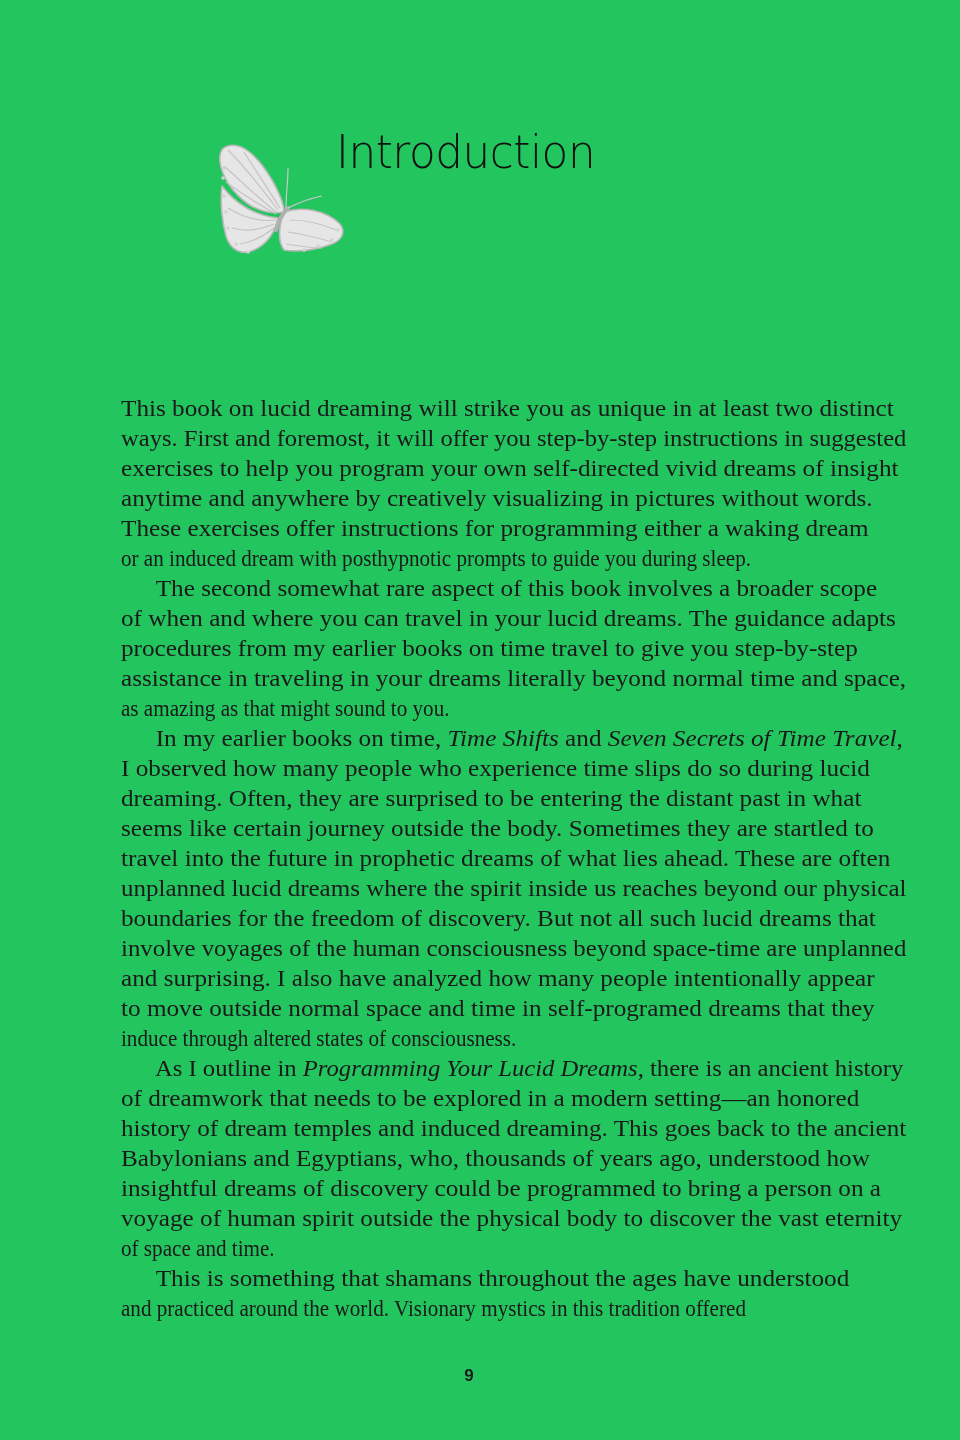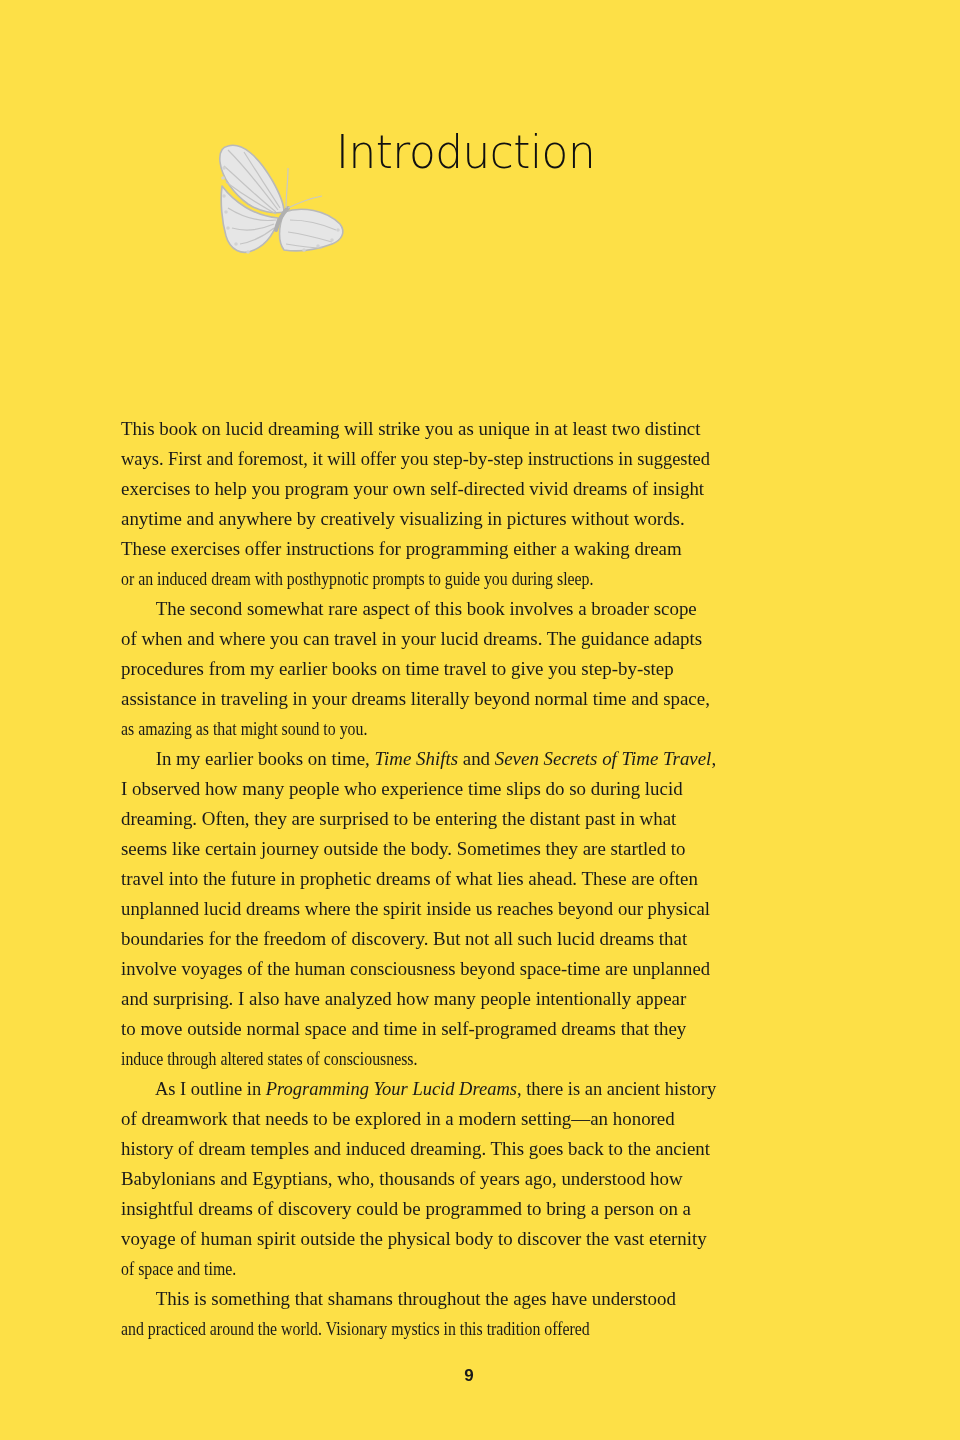--- a/index.html
+++ b/index.html
@@ -12,21 +12,21 @@
       height: 1440px;
       position: relative;
       overflow: hidden;
       color: #1a1a1a;
     }
     .page {
       position: absolute;
       left: 0; top: 0;
       width: 960px;
       height: 1440px;
-      background: #fde047;
+      background: #22c55e;
     }
     .butterfly {
       position: absolute;
       left: 214px;
       top: 138px;
       width: 140px;
       height: 122px;
     }
     .chapter-title {
       position: absolute;
@@ -37,24 +37,24 @@
       font-size: 47px;
       letter-spacing: -0.5px;
       color: #111;
       line-height: 1;
       transform: scaleX(0.93);
       transform-origin: left top;
     }
     .body-text {
       position: absolute;
       left: 121px;
-      top: 414px;
+      top: 393px;
       width: 720px;
       font-family: "Liberation Serif", serif;
-      font-size: 18px;
+      font-size: 24px;
       line-height: 30px;
       color: #1a1a1a;
     }
     .line {
       display: block;
       white-space: nowrap;
       height: 30px;
       transform-origin: left center;
     }
     .line.indent { padding-left: 33px; }

